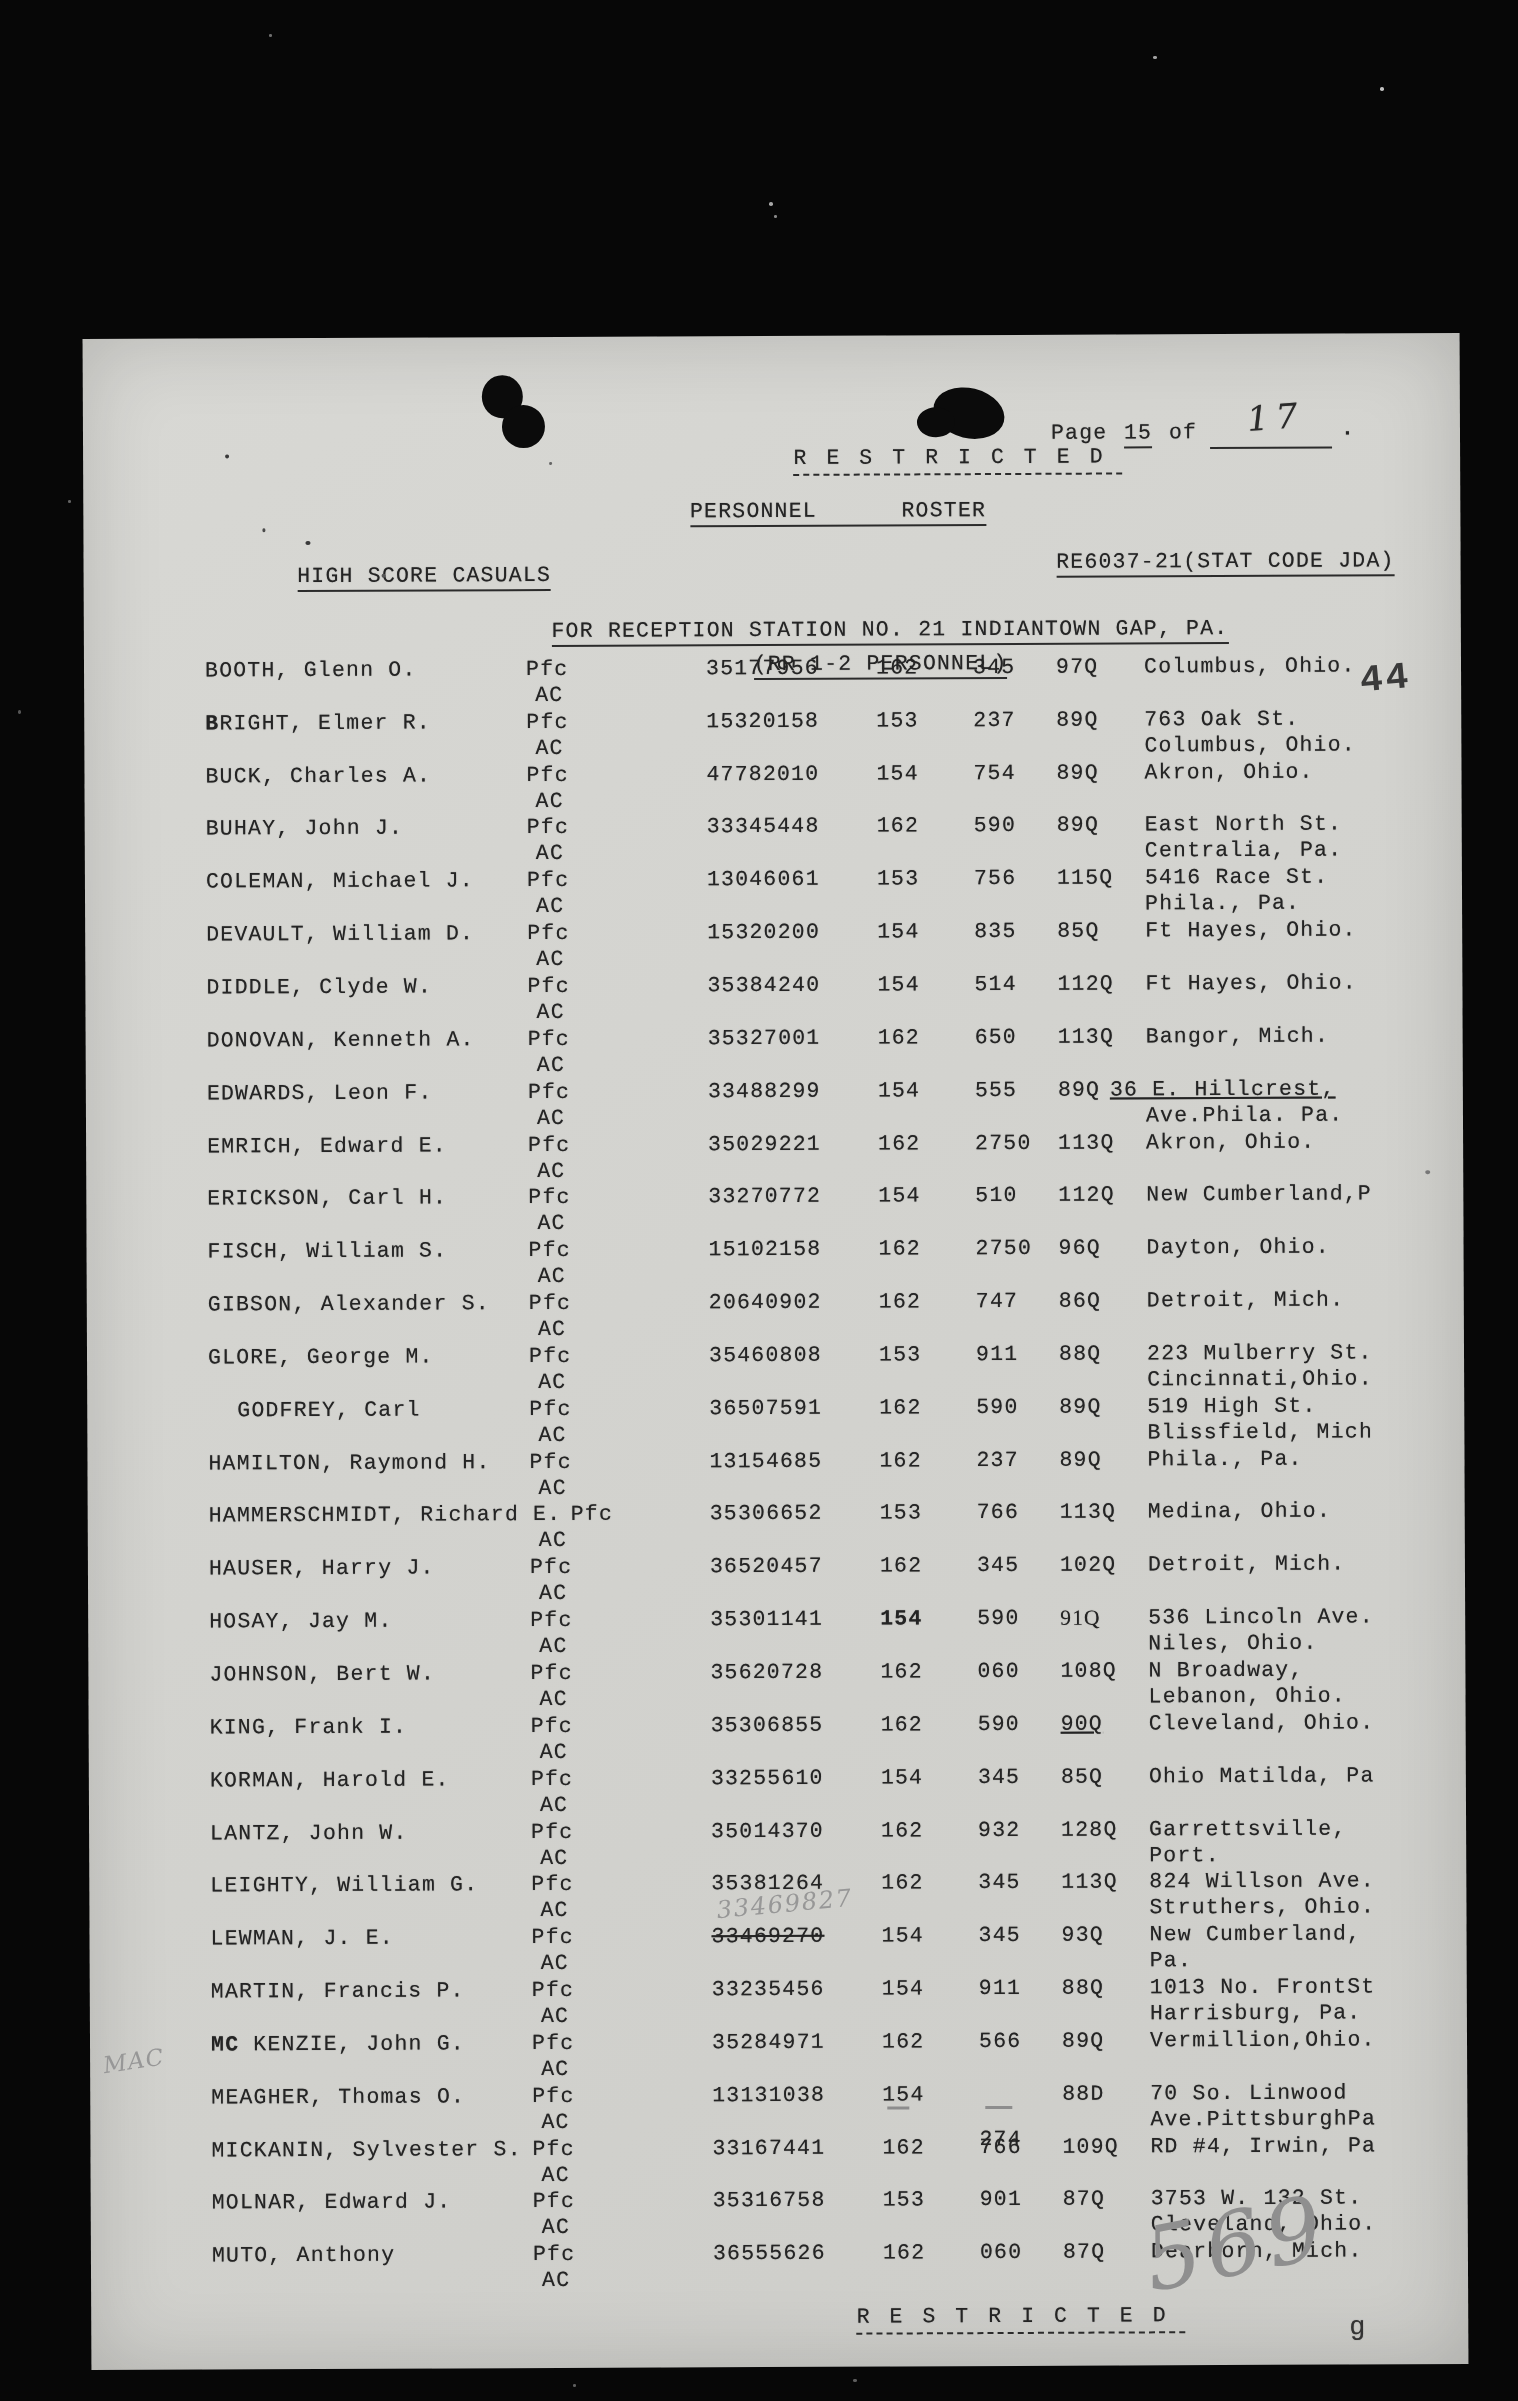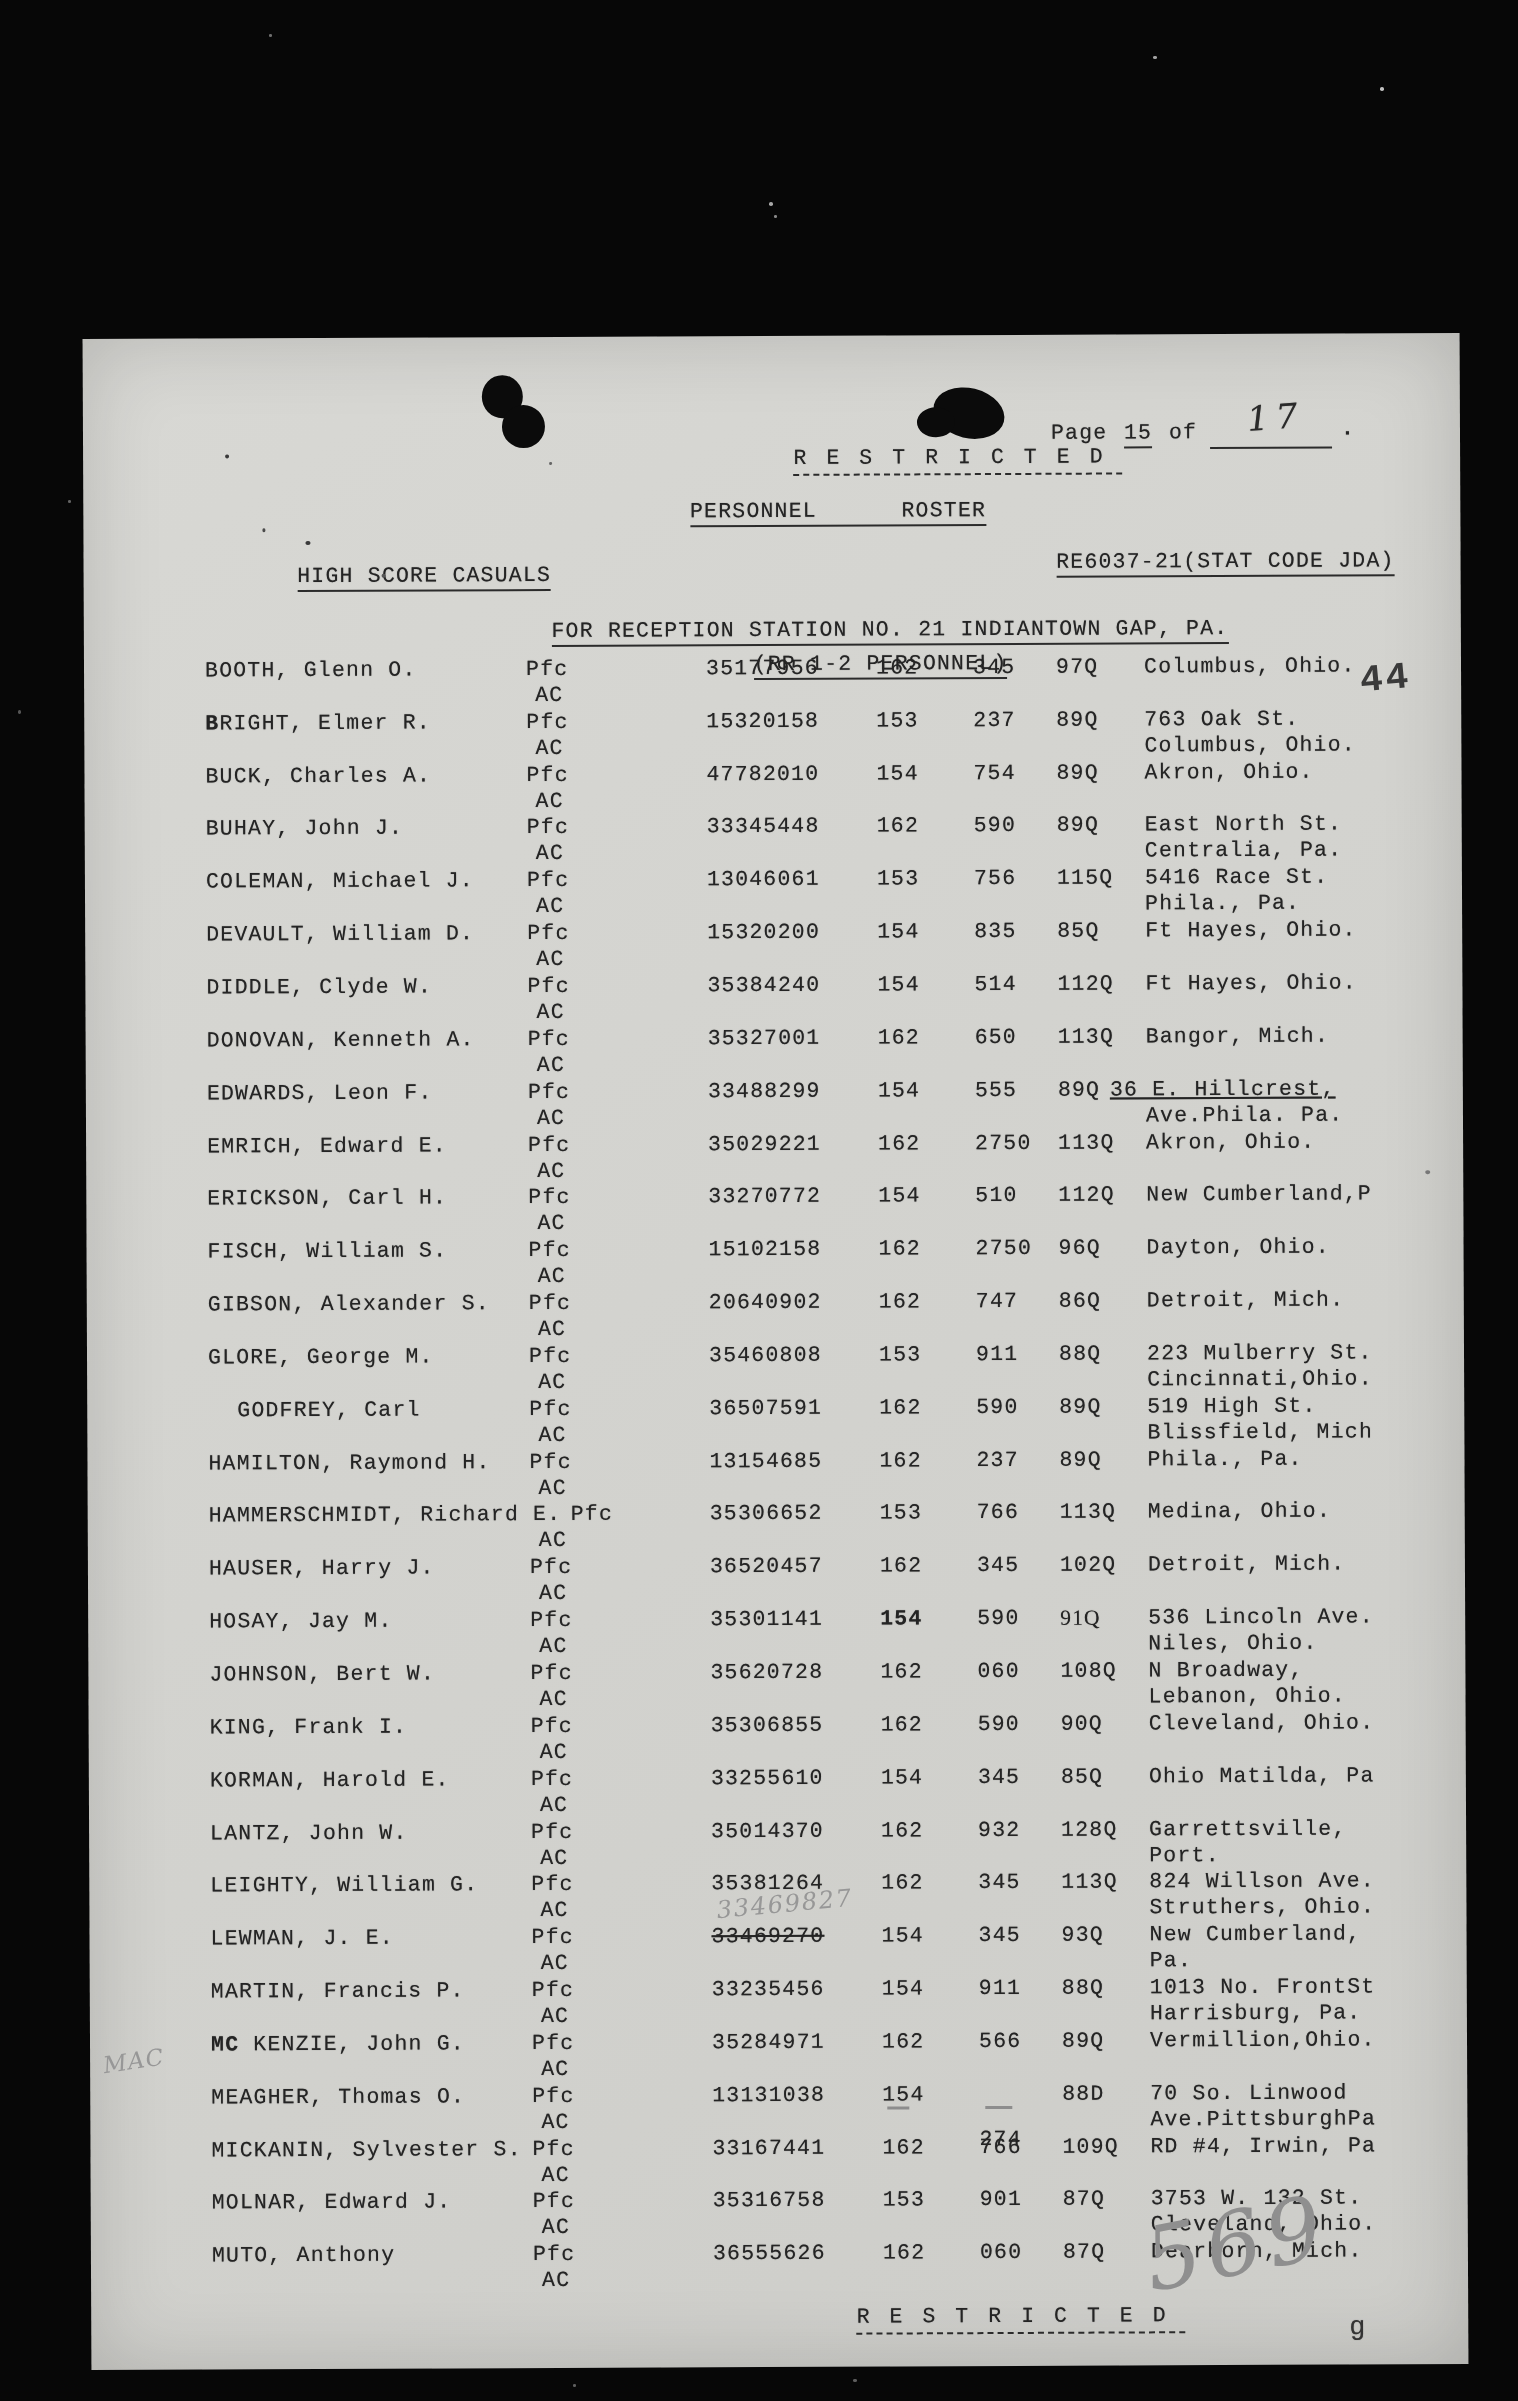--- a/index.html
+++ b/index.html
@@ -270,21 +270,21 @@
           <span class="cell t " style="left: 1060px;">N Broadway,</span>
           <span class="cell t line2" style="left: 451px;">AC</span>
           <span class="cell t line2" style="left: 1060px;">Lebanon, Ohio.</span>
         </div>
         <div class="row" style="top: 1376px;">
           <span class="cell t " style="left: 121px;">KING, Frank I.</span>
           <span class="cell t " style="left: 442px;">Pfc</span>
           <span class="cell t " style="left: 622px;">35306855</span>
           <span class="cell t " style="left: 792px;">162</span>
           <span class="cell t " style="left: 889px;">590</span>
-          <span class="cell t " style="left: 972px;">90Q</span>
+          <span class="cell t " style="left: 972px; text-decoration: underline;">90Q</span>
           <span class="cell t " style="left: 1060px;">Cleveland, Ohio.</span>
           <span class="cell t line2" style="left: 451px;">AC</span>
         </div>
         <div class="row" style="top: 1429px;">
           <span class="cell t " style="left: 121px;">KORMAN, Harold E.</span>
           <span class="cell t " style="left: 442px;">Pfc</span>
           <span class="cell t " style="left: 622px;">33255610</span>
           <span class="cell t " style="left: 792px;">154</span>
           <span class="cell t " style="left: 889px;">345</span>
           <span class="cell t " style="left: 972px;">85Q</span>

